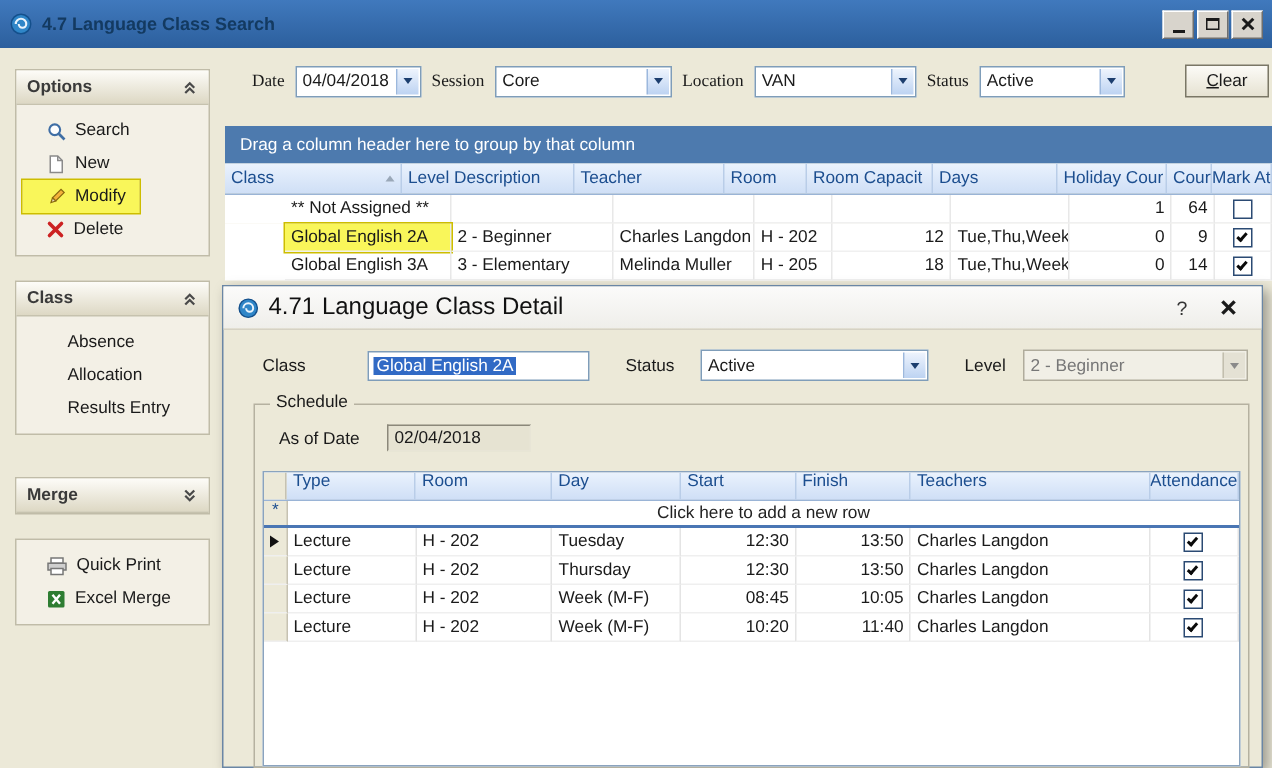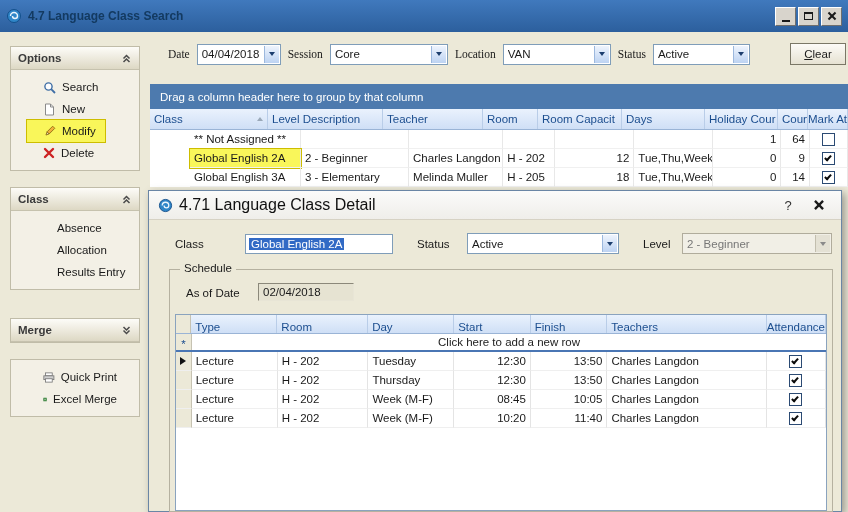--- a/index.html
+++ b/index.html
@@ -17,21 +17,21 @@
   .g-x::before,.g-x::after{content:"";position:absolute;left:4px;top:0;width:2px;height:10px;background:#1a1a1a;}
   .g-x::before{transform:rotate(45deg);}.g-x::after{transform:rotate(-45deg);}
 
   
   .sidebar{position:absolute;left:10px;top:46px;width:130px;}
   .panel{border:1px solid #c0bca8;background:#f3f0e6;}
   .mb16{margin-bottom:16px;}.mb28{margin-bottom:28px;}
   .phead{height:23px;display:flex;align-items:center;padding:0 7px;background:linear-gradient(#fdfcf8,#ddd8c4);border-bottom:1px solid #c6c2ae;font-weight:bold;color:#3a3a3a;cursor:pointer;gap:46px;}
   .phead .chev{margin-left:auto;}
   .chev.down{transform:rotate(180deg);}
-  .pbody{padding:6px 16px;}
+  .pbody{padding:6px 4px;}
   .pitem{height:22px;display:flex;align-items:center;gap:6px;padding:0 6px 0 16px;cursor:pointer;white-space:nowrap;}
   .pitem.noicon{padding-left:30px;}
   .pitem.hl{background:#f9f65a;outline:1px solid #cdbd00;width:fit-content;padding-right:9px;}
 
   
   .filters{position:absolute;left:152px;top:42px;right:0;height:24px;display:flex;align-items:center;gap:7px;}
   .flabel{white-space:nowrap;font-family:Liberation Serif, serif;}
   .flabel.first{margin-left:16px;}
   .combo{height:21px;background:#fff;border:1px solid #7f9db9;position:relative;display:flex;align-items:center;padding:0 18px 0 4px;cursor:pointer;}
   .combo .cval{white-space:nowrap;overflow:hidden;}
@@ -72,21 +72,21 @@
   .combo.disabled .cbtn{background:#e4e1d4;border-left-color:#c2beae;}
   .combo.disabled .tri{border-top-color:#8a8a8a;}
 
   .gbox{position:absolute;left:8px;top:78px;right:8px;bottom:-1px;border:1px solid #b5b1a0;margin-left:12px;}
   .gbox-label{position:absolute;top:-8px;left:10px;background:#ece9d8;padding:0 4px;}
   .asof-label{position:absolute;left:16px;top:17px;}
   .asof-field{position:absolute;left:88px;top:13px;width:96px;height:18px;background:#e6e3d2;border:1px solid;border-color:#8b887a #e8e5d6 #e8e5d6 #8b887a;display:flex;align-items:center;padding:0 4px;}
 
   .dgrid{position:absolute;left:5px;right:5px;top:44px;bottom:0;border:1px solid #8aa3be;background:#fff;overflow:hidden;}
   .dghead{display:flex;height:19px;background:linear-gradient(#eaf2fd,#cfdff6);border-bottom:1px solid #9ab4d6;}
-  .dhcell{display:flex;align-items:flex-end;padding:0 4px;color:#1c4e8f;border-right:1px solid #b9cde8;overflow:hidden;white-space:nowrap;}
+  .dhcell{display:flex;align-items:flex-start;padding:0 4px;color:#1c4e8f;border-right:1px solid #b9cde8;overflow:hidden;white-space:nowrap;}
   .dc-sel{width:16px;justify-content:center;padding:0;}
   .dghead .dc-sel,.dgnew .dc-sel,.dgrow .dc-sel{background:#ece9d8;border-right:1px solid #c6c2b2;}
   .dc-type{width:90px}.dc-room{width:95px}.dc-day{width:90px}.dc-start{width:80px}.dc-finish{width:80px}.dc-teachers{width:167px}
   .dc-att{width:62px;justify-content:center;}
   .dgnew{display:flex;height:18px;background:#fff;border-bottom:2px solid #4a76b4;cursor:pointer;}
   .dgnew .hint{flex:1;display:flex;align-items:center;justify-content:center;color:#222;}
   .dgrow{display:flex;height:19px;background:#fff;}
   .dcell{display:flex;align-items:center;padding:0 4px;border-right:1px solid #e4e4e4;border-bottom:1px solid #efefef;overflow:hidden;white-space:nowrap;}
   .arrow{width:0;height:0;border-top:4px solid transparent;border-bottom:4px solid transparent;border-left:6px solid #111;}
 </style>

